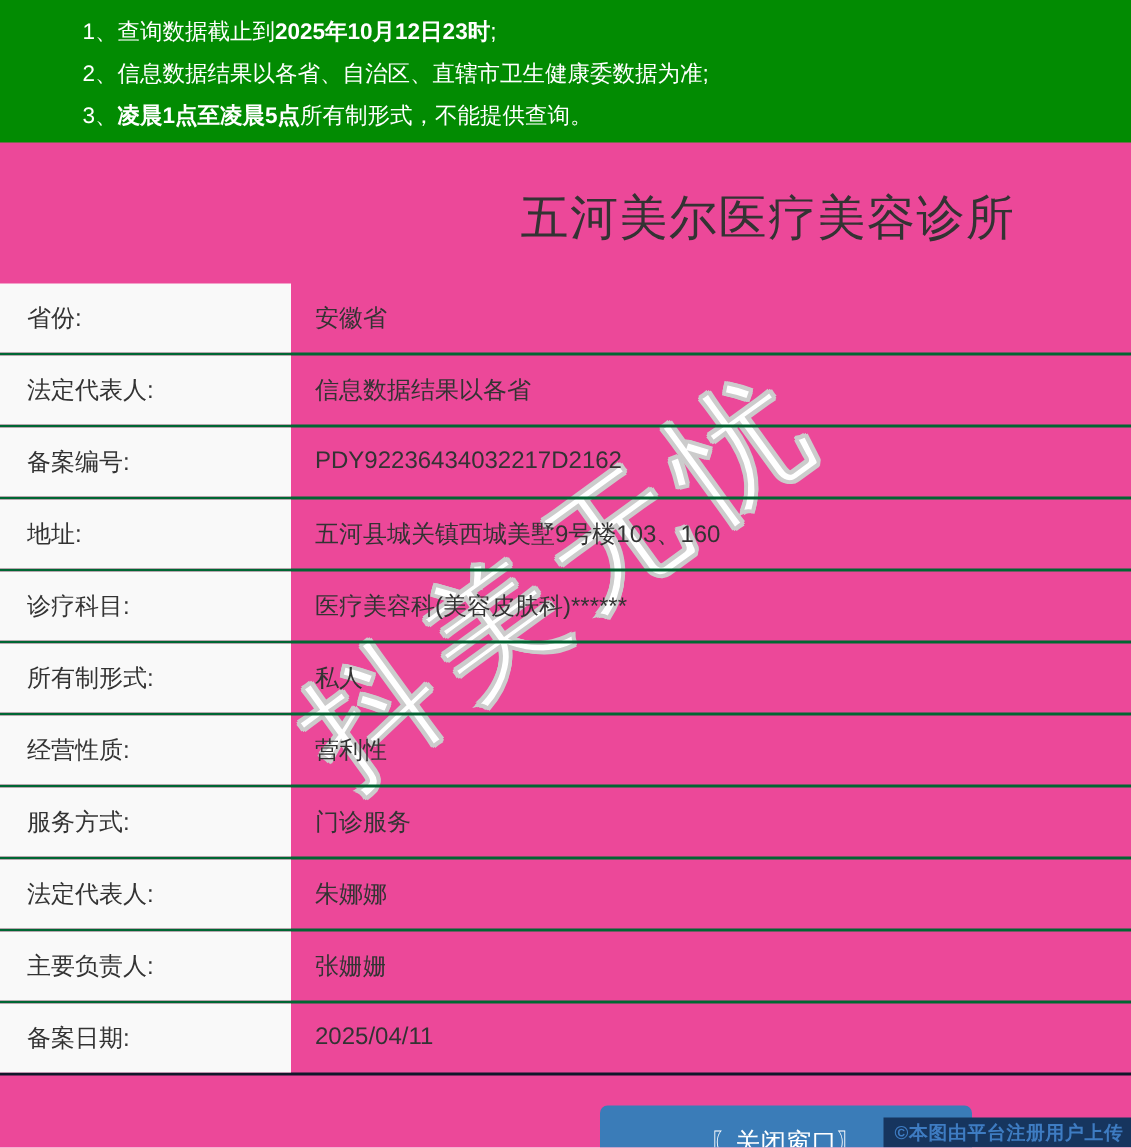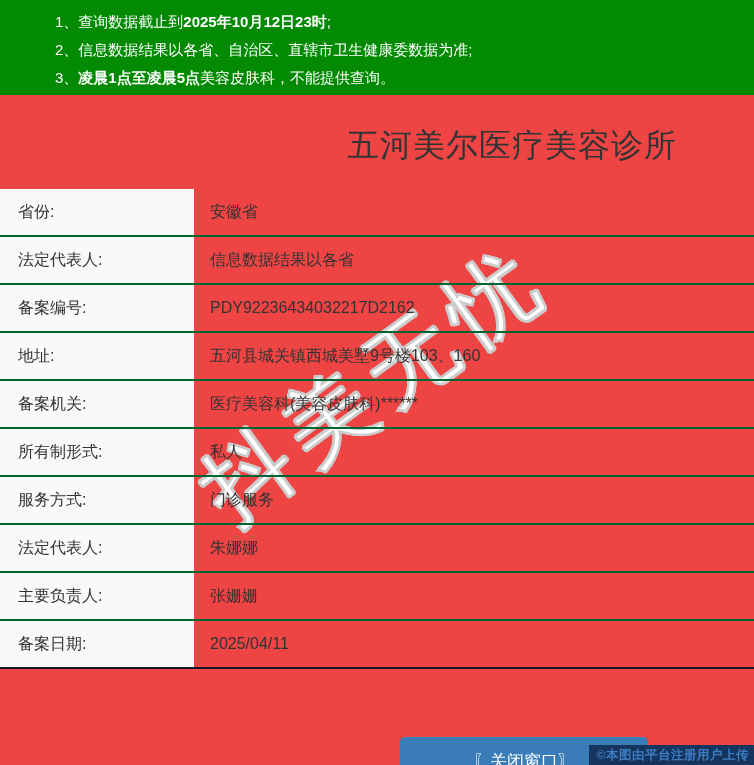--- a/index.html
+++ b/index.html
@@ -4,21 +4,21 @@
 <style>
   * { margin: 0; padding: 0; box-sizing: border-box; }
   html, body { background: #ffffff; }
   body { font-family: "Liberation Sans", "DejaVu Sans", sans-serif; }
 
   .page {
     position: relative;
     width: 754px;
     height: 765px;
     overflow: hidden;
-    background: #ef4444;
+    background: #ec4899;
   }
 
   
   .notice-bar {
     position: absolute;
     top: 0; left: 0;
     width: 754px;
     height: 95px;
     background: #028b02;
     color: #ffffff;
@@ -132,21 +132,21 @@
   }
 </style>
 </head>
 <body>
 
 <div class="page">
 
   <div class="notice-bar">
     <div><span>1、查询数据截止到</span><b>2025年10月12日23时</b><span>;</span></div>
     <div><span>2、信息数据结果以各省、自治区、直辖市卫生健康委数据为准;</span></div>
-    <div><span>3、</span><b>凌晨1点至凌晨5点</b><span>美容皮肤科，不能提供查询。</span></div>
+    <div><span>3、</span><b>凌晨1点至凌晨5点</b><span>所有制形式，不能提供查询。</span></div>
   </div>
 
   <div class="page-title">五河美尔医疗美容诊所</div>
 
   <div class="watermark">抖美无忧</div>
 
   <div class="info-table">
       <div class="row">
         <div class="cell-label">省份:</div>
         <div class="cell-value">安徽省</div>
@@ -157,28 +157,32 @@
       </div>
       <div class="row">
         <div class="cell-label">备案编号:</div>
         <div class="cell-value">PDY92236434032217D2162</div>
       </div>
       <div class="row">
         <div class="cell-label">地址:</div>
         <div class="cell-value">五河县城关镇西城美墅9号楼103、160</div>
       </div>
       <div class="row">
-        <div class="cell-label">备案机关:</div>
+        <div class="cell-label">诊疗科目:</div>
         <div class="cell-value">医疗美容科(美容皮肤科)******</div>
       </div>
       <div class="row">
         <div class="cell-label">所有制形式:</div>
         <div class="cell-value">私人</div>
       </div>
       <div class="row">
+        <div class="cell-label">经营性质:</div>
+        <div class="cell-value">营利性</div>
+      </div>
+      <div class="row">
         <div class="cell-label">服务方式:</div>
         <div class="cell-value">门诊服务</div>
       </div>
       <div class="row">
         <div class="cell-label">法定代表人:</div>
         <div class="cell-value">朱娜娜</div>
       </div>
       <div class="row">
         <div class="cell-label">主要负责人:</div>
         <div class="cell-value">张姗姗</div>

